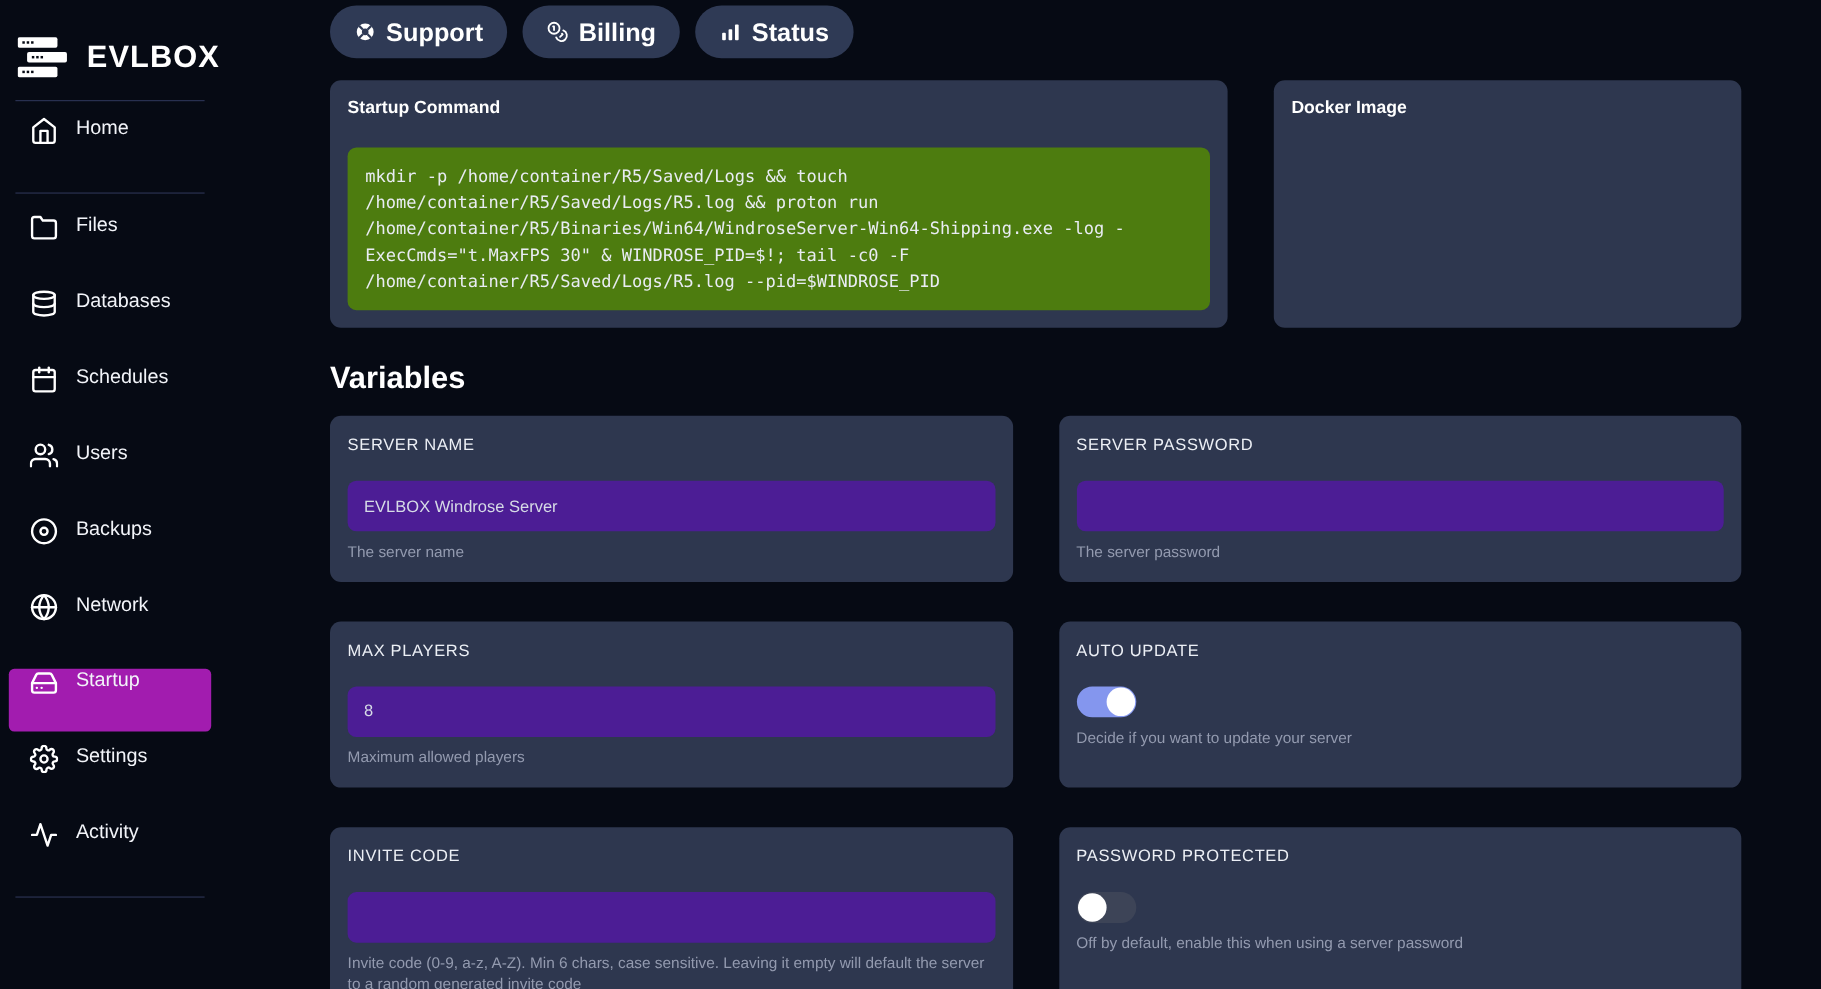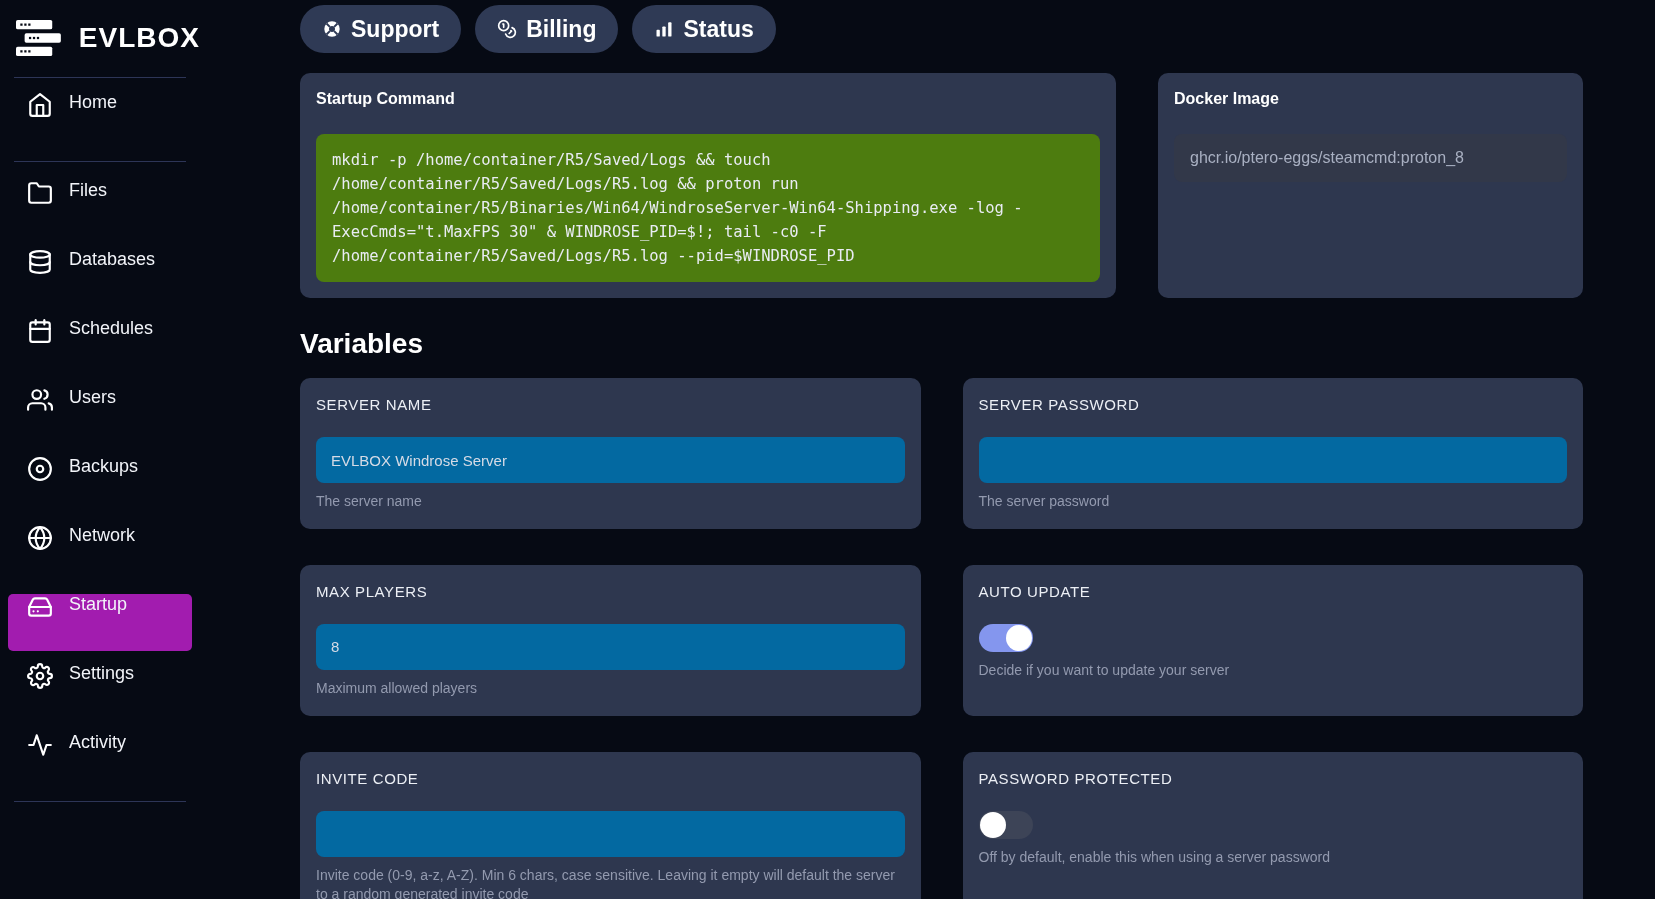--- a/index.html
+++ b/index.html
@@ -4,21 +4,21 @@
 <style>
   * { box-sizing: border-box; margin: 0; padding: 0; }
   html,body { width: 1655px; height: 899px; overflow: hidden; }
   body {
     background: #060a14;
     color: #f3f5f9;
     font-family: "Liberation Sans", sans-serif;
   }
   
   .sidebar {
-    position: fixed; top: 0; left: 0; bottom: 0; width: 200px;
+    position: fixed; top: 14px; left: 0; bottom: 0; width: 200px;
   }
   .logo-row { display: flex; align-items: center; gap: 18px; padding: 17px 0 18px 16px; }
   .brand { font-size: 28px; font-weight: 800; letter-spacing: 1px; color: #fff; }
   .sep { height: 1px; background: #2d3557; margin: 0 14px; }
   .nav-item {
     display: flex; gap: 16px;
     height: 57px; margin: 0 8px 12px; padding-left: 19px;
     border-radius: 5px; font-size: 18px; color: #f2f4f9; cursor: pointer;
   }
   .nav-item svg { flex: 0 0 auto; }
@@ -48,21 +48,21 @@
     margin-top: 26px; height: 48px; background: #323849; border-radius: 8px;
     display: flex; align-items: center; padding: 0 16px;
     color: #a9b0c2; font-size: 16px;
   }
   .vars-heading { font-size: 28px; font-weight: 700; margin: 30px 0 18px; color: #fff; }
   .vars-grid { display: grid; grid-template-columns: 1fr 1fr; column-gap: 42px; row-gap: 36px; }
   .var-card { background: #2e374f; border-radius: 10px; padding: 18px 16px; }
   .var-label { font-size: 15px; letter-spacing: 0.6px; color: #eceff5; }
   .var-input {
     display: block; margin-top: 24px; width: 100%; height: 46px;
-    background: #0369a1; border: none; outline: none; border-radius: 8px;
+    background: #4c1d95; border: none; outline: none; border-radius: 8px;
     color: #d6dbe6; font-size: 15px; padding: 0 15px; font-family: inherit;
   }
   .var-help { margin-top: 9px; font-size: 14px; color: #939aaf; line-height: 1.35; }
   .toggle {
     margin-top: 24px; width: 54px; height: 28px; border-radius: 14px;
     background: #3d4457; position: relative; cursor: pointer;
   }
   .toggle .knob {
     position: absolute; top: 1px; left: 1px; width: 26px; height: 26px;
     border-radius: 50%; background: #fff;
@@ -213,21 +213,20 @@
     </button>
   </header>
 
   <section class="top-grid">
     <div class="card">
       <div class="card-title">Startup Command</div>
       <pre class="code">mkdir -p /home/container/R5/Saved/Logs &amp;&amp; touch /home/container/R5/Saved/Logs/R5.log &amp;&amp; proton run /home/container/R5/Binaries/Win64/WindroseServer-Win64-Shipping.exe -log -ExecCmds="t.MaxFPS 30" &amp; WINDROSE_PID=$!; tail -c0 -F /home/container/R5/Saved/Logs/R5.log --pid=$WINDROSE_PID</pre>
     </div>
     <div class="card">
       <div class="card-title">Docker Image</div>
-      <div class="field-static">ghcr.io/ptero-eggs/steamcmd:proton_8</div>
     </div>
   </section>
 
   <h2 class="vars-heading">Variables</h2>
 
   <section class="vars-grid">
 
     <div class="var-card">
       <div class="var-label">SERVER NAME</div>
       <input class="var-input" type="text" value="EVLBOX Windrose Server" style="">

